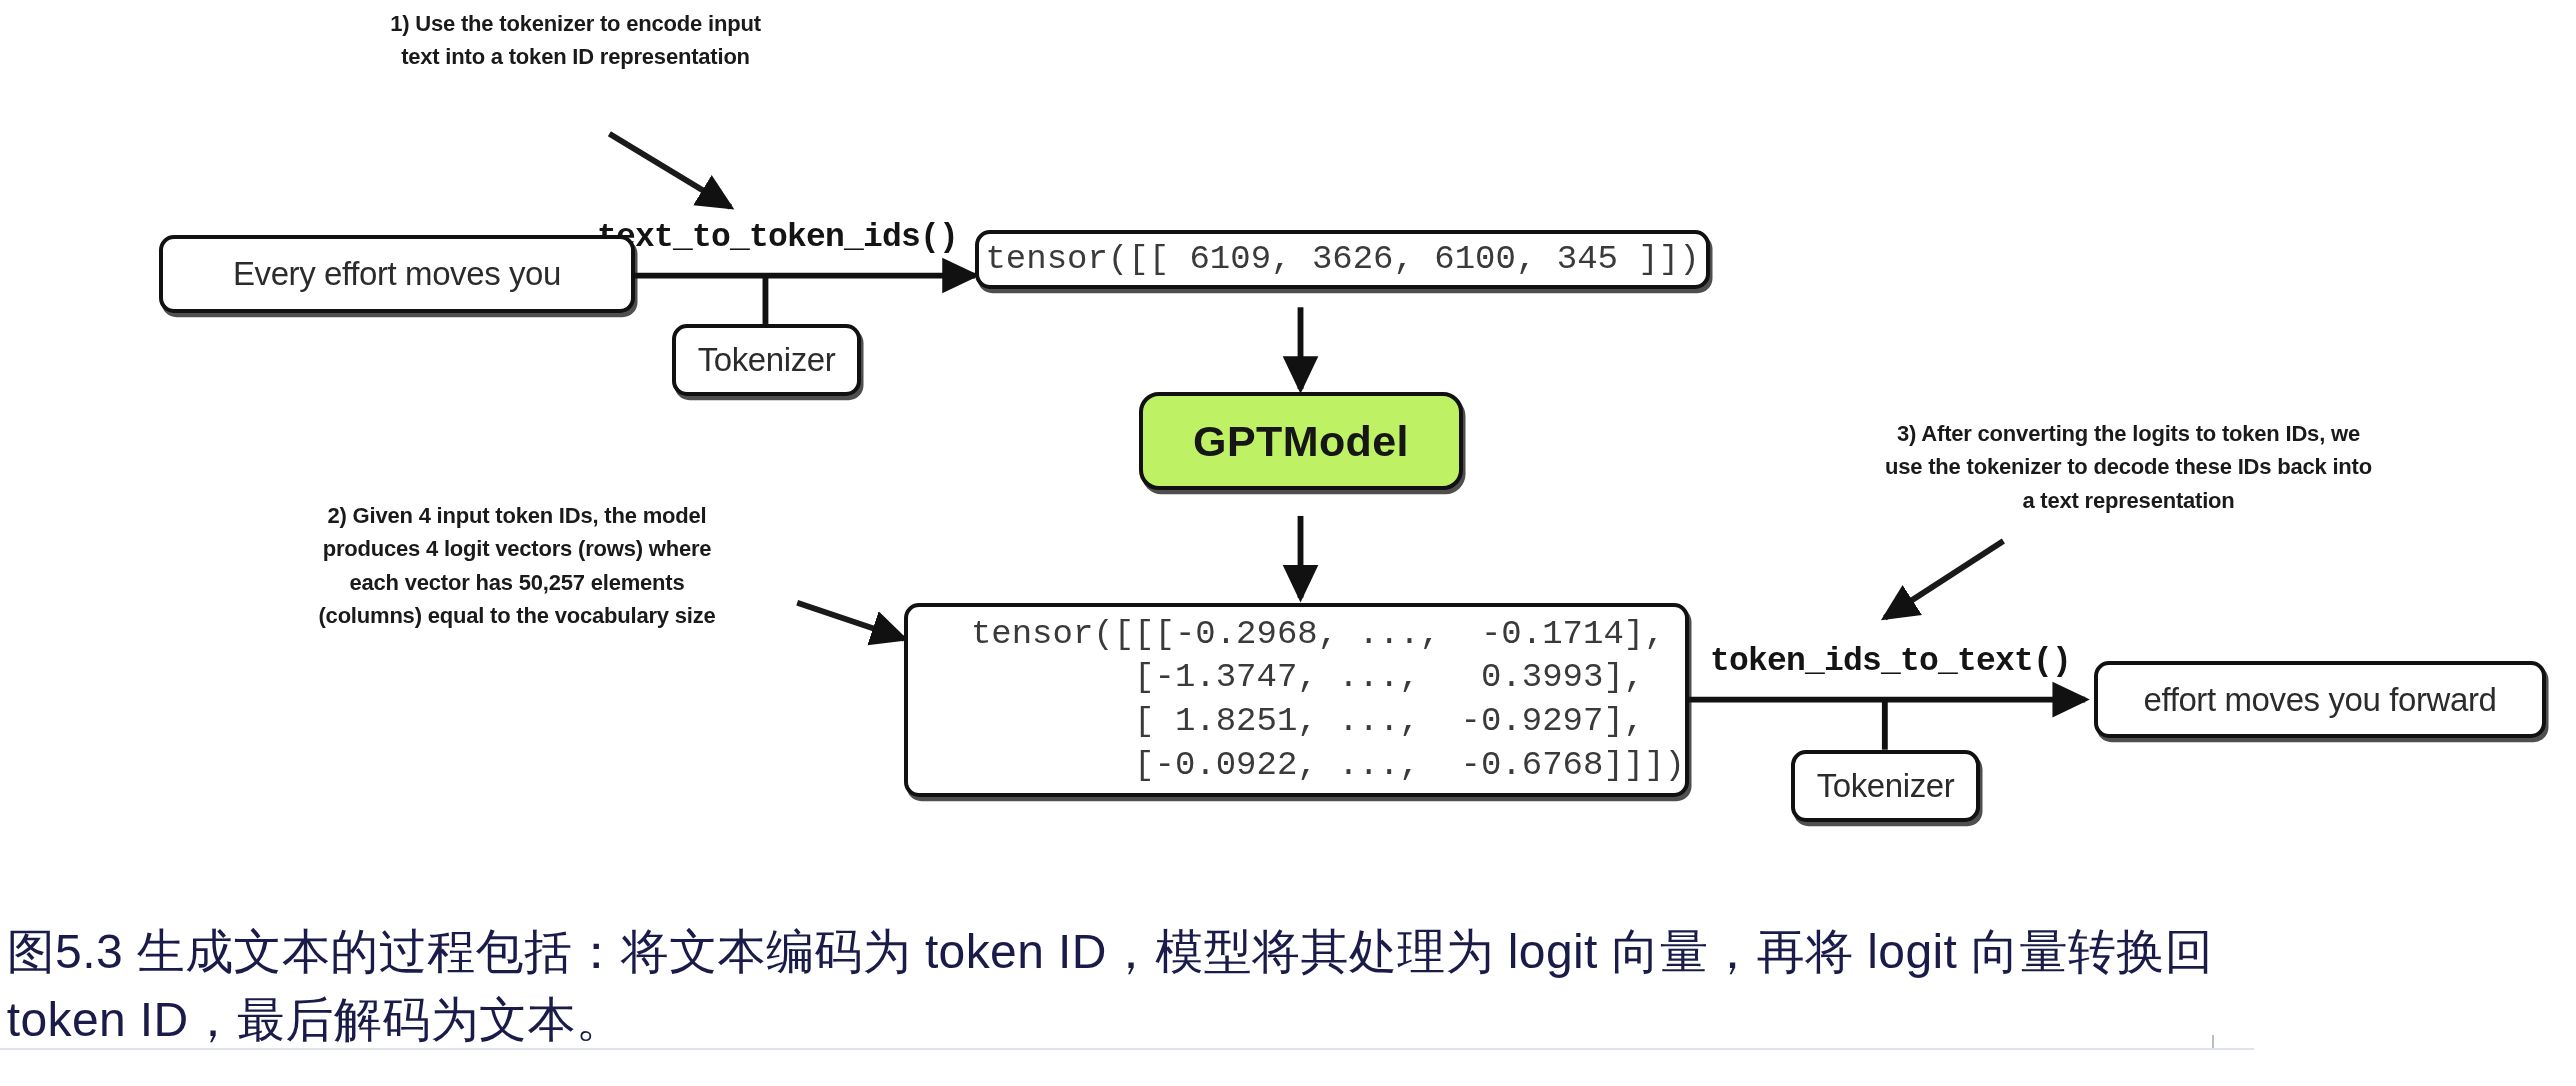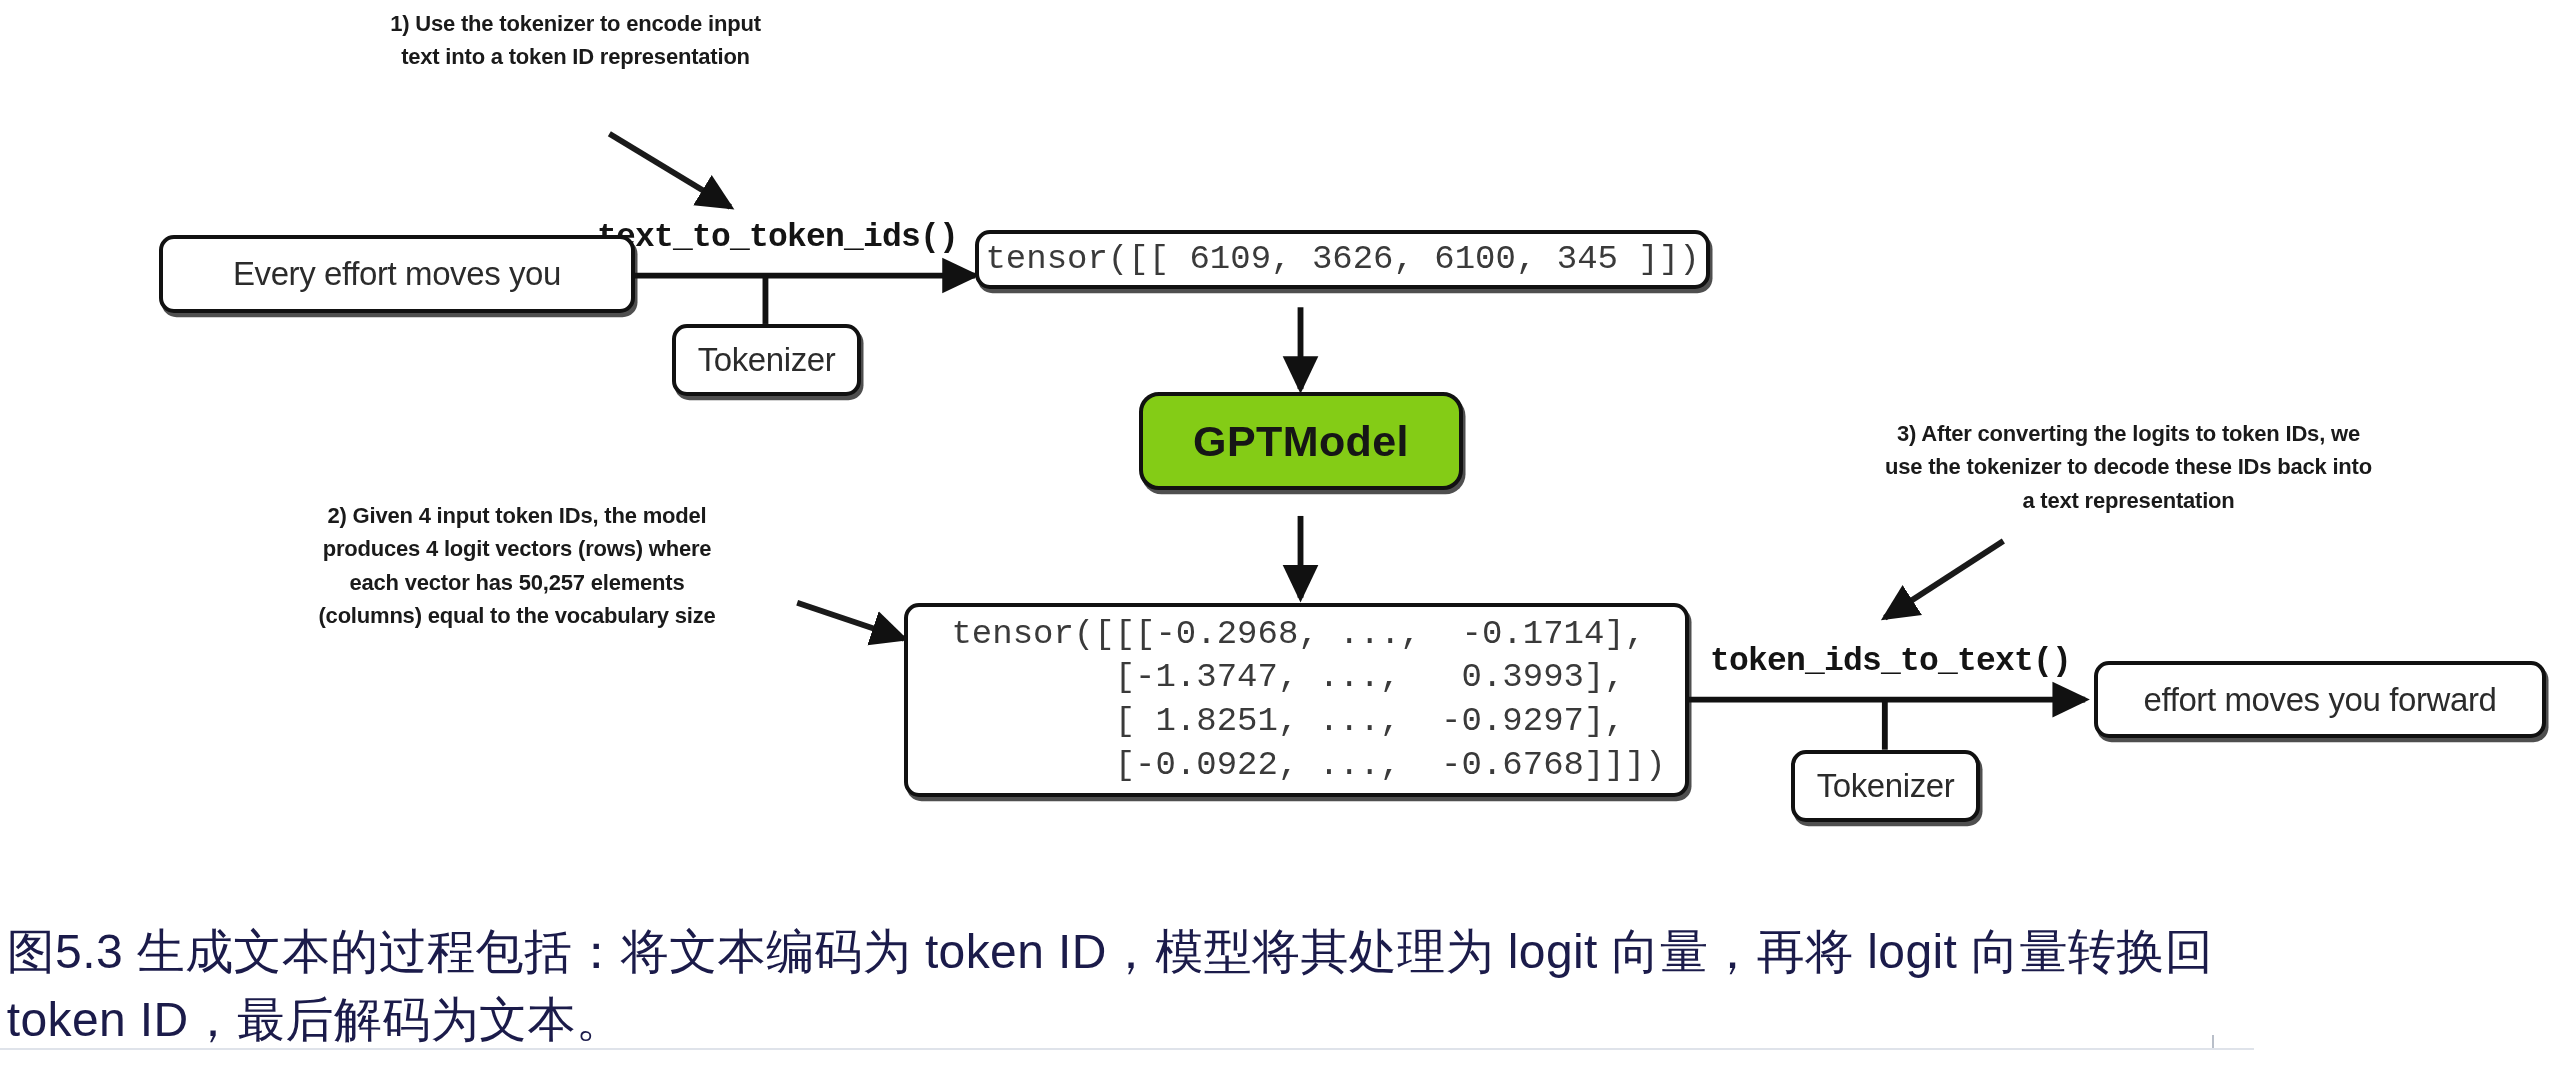--- a/index.html
+++ b/index.html
@@ -45,21 +45,21 @@
     letter-spacing: -0.4px;
   }
   .mono-node .node-label {
     font-family: "Liberation Mono", monospace;
     font-size: 34px;
     color: #3a3a3a;
     line-height: 1.28;
     text-align: left;
   }
   .model-node {
-    background: #84cc16;
+    background: #bef264;
     border-radius: 20px;
   }
   .model-node .node-label {
     font-size: 43px;
     font-weight: 700;
     color: #161616;
     letter-spacing: 0.4px;
   }
   .annot {
     position: absolute;
@@ -162,21 +162,21 @@
   </div>
 
   <div class="node mono-node" style="left:975px; top:230px; width:735px; height:59px;">
     <span class="node-label">tensor([[ 6109, 3626, 6100, 345 ]])</span>
   </div>
 
   <div class="node sans-node model-node" style="left:1139px; top:392px; width:324px; height:98px;">
     <span class="node-label">GPTModel</span>
   </div>
 
-  <div class="node mono-node" style="left:904px; top:603px; width:785px; height:194px; justify-content:center; padding-left:24px;">
+  <div class="node mono-node" style="left:904px; top:603px; width:785px; height:194px; justify-content:flex-end; padding-left:24px;">
     <span class="node-label">tensor([[[-0.2968, ...,  -0.1714],
         [-1.3747, ...,   0.3993],
         [ 1.8251, ...,  -0.9297],
         [-0.0922, ...,  -0.6768]]])</span>
   </div>
 
   <div class="node sans-node" style="left:1791px; top:750px; width:189px; height:72px;">
     <span class="node-label">Tokenizer</span>
   </div>
 

